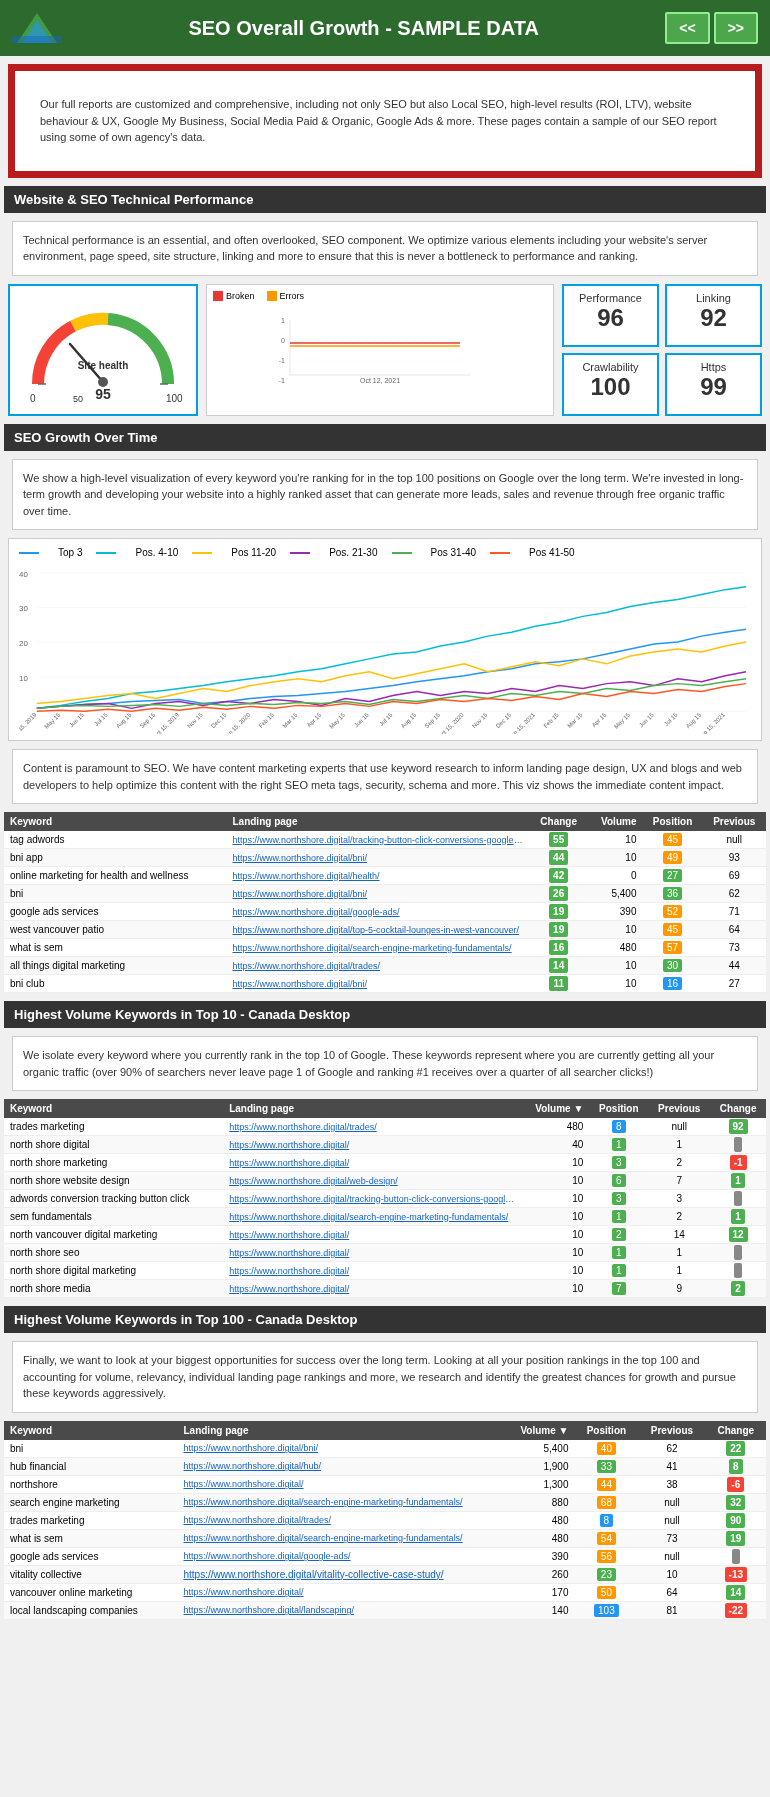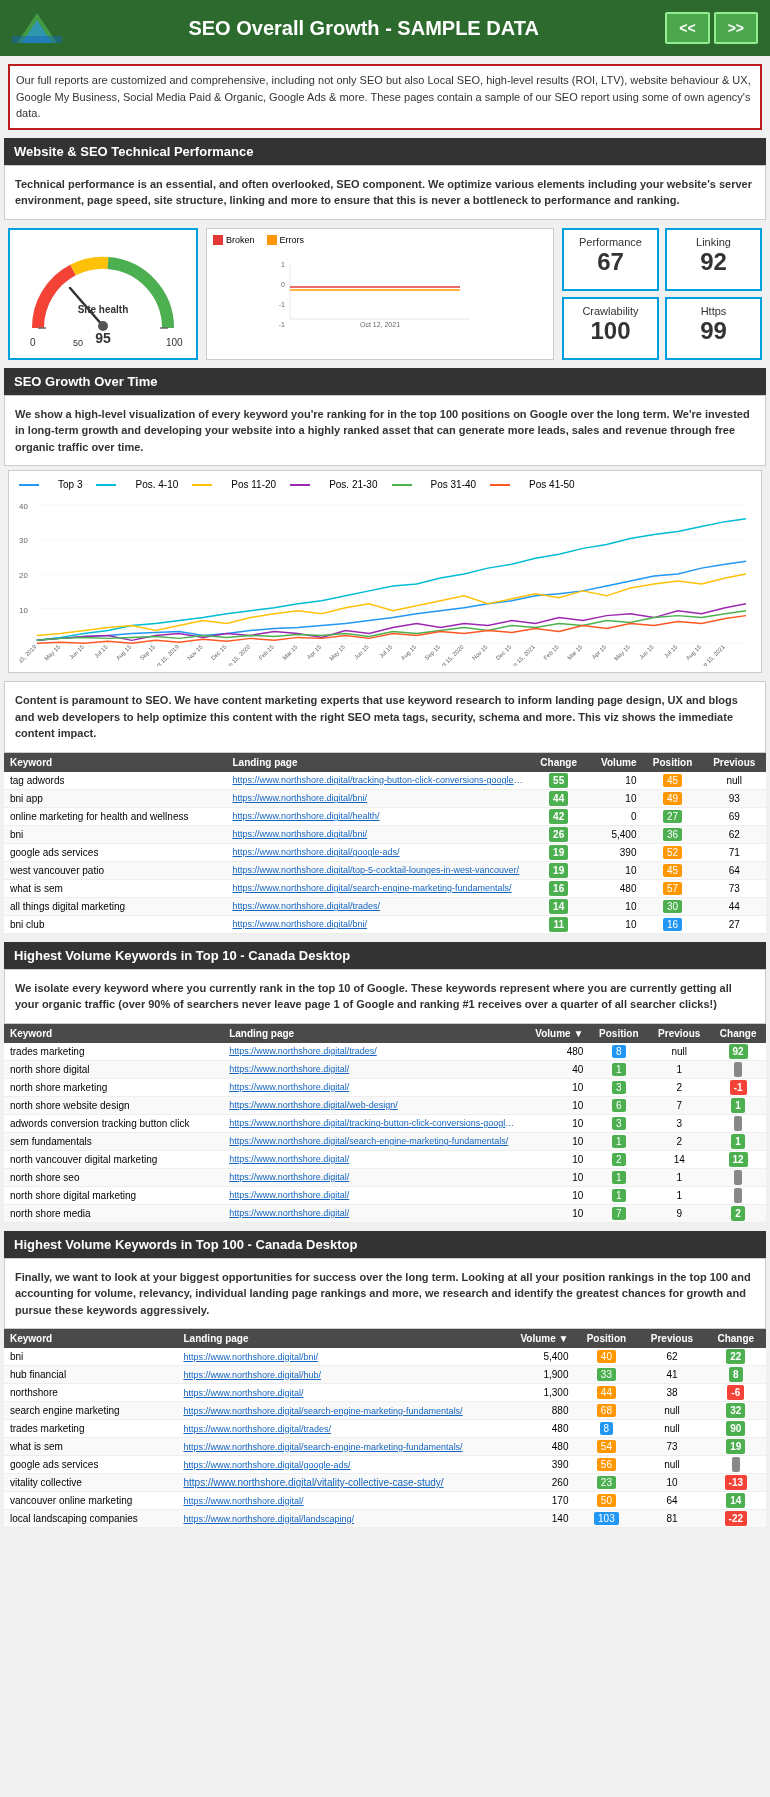--- a/index.html
+++ b/index.html
@@ -13,21 +13,21 @@
     }
     .header-logo { width: 50px; height: 40px; }
     .header-title { font-size: 20px; font-weight: bold; color: white; flex: 1; text-align: center; }
     .header-nav { display: flex; gap: 4px; }
     .nav-btn {
       background: #4ca64c; border: 2px solid #90ee90; color: white;
       font-weight: bold; font-size: 14px; padding: 6px 12px; cursor: pointer; border-radius: 2px;
     }
 
     .intro-box {
-      background: white; border: 2px solid #b91c1c; margin: 8px; padding: 6px;
+      background: white; border: 7px solid #b91c1c; margin: 8px; padding: 25px;
       font-size: 11px; line-height: 1.5; color: #333;
     }
 
     .section-header {
       background: #333; color: white; padding: 6px 10px; font-size: 13px; font-weight: bold;
       margin: 0 0 0 0;
     }
 
     .section-content {
       background: white; border: 1px solid #ccc; margin: 0 0 4px 0; padding: 10px;
@@ -69,21 +69,21 @@
     .change-red { background: #f44336; }
     .change-grey { background: #888; }
     .pos-blue { background: #2196f3; color: white; padding: 1px 4px; border-radius: 2px; }
     .pos-green { background: #4caf50; color: white; padding: 1px 4px; border-radius: 2px; }
     .pos-orange { background: #ff9800; color: white; padding: 1px 4px; border-radius: 2px; }
 
     .url-cell { color: #1565c0; font-size: 9px; white-space: nowrap; overflow: hidden; text-overflow: ellipsis; max-width: 260px; }
 
     .section-wrapper { margin: 4px 4px 8px 4px; }
     .section-wrapper .section-header { margin: 0; }
-    .section-wrapper .section-content { margin: 0; font-weight: bold; }
+    .section-wrapper .section-content { margin: 8px; }
 
     .chart-outer { background: white; border: 1px solid #ccc; margin: 4px; padding: 8px 10px 4px; }
 
     .mini-chart-legend { display: flex; gap: 12px; font-size: 9px; margin-bottom: 4px; }
     .mini-legend-item { display: flex; align-items: center; gap: 3px; }
     .mini-legend-box { width: 10px; height: 10px; }
   </style>
 </head>
 <body>
 
@@ -167,21 +167,21 @@
         <line x1="10" y1="41" x2="180" y2="41" stroke="#ff9800" stroke-width="1.5"></line>
 
         <text x="100" y="78" font-size="7" fill="#666" text-anchor="middle">Oct 12, 2021</text>
         <text x="5" y="78" font-size="7" fill="#666" text-anchor="end">-1</text>
       </svg>
     </div>
 
     <div class="metric-cards">
       <div class="metric-card">
         <div class="label">Performance</div>
-        <div class="value">67</div>
+        <div class="value">96</div>
       </div>
       <div class="metric-card">
         <div class="label">Linking</div>
         <div class="value">92</div>
       </div>
       <div class="metric-card">
         <div class="label">Crawlability</div>
         <div class="value">100</div>
       </div>
       <div class="metric-card">

